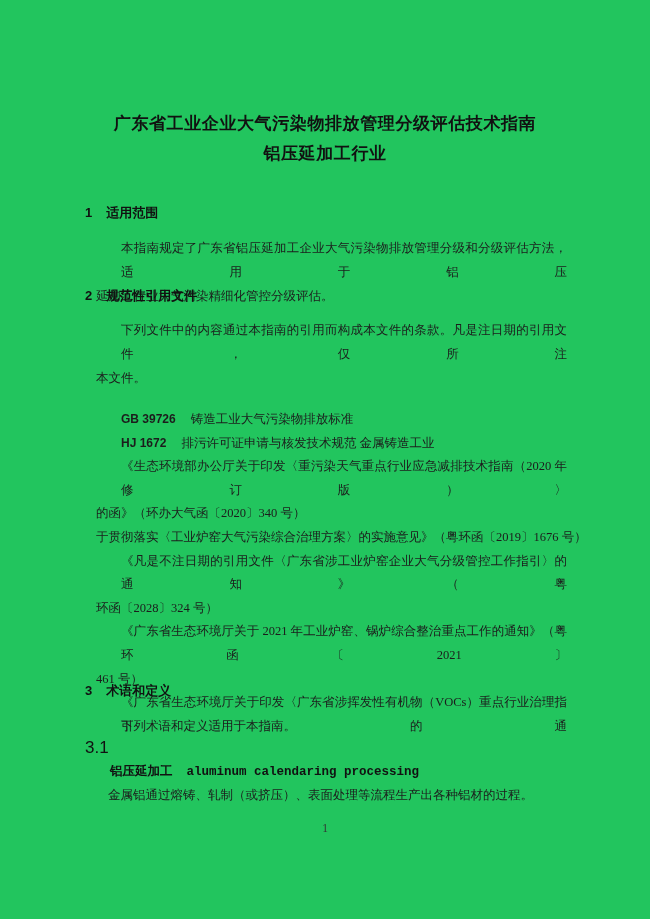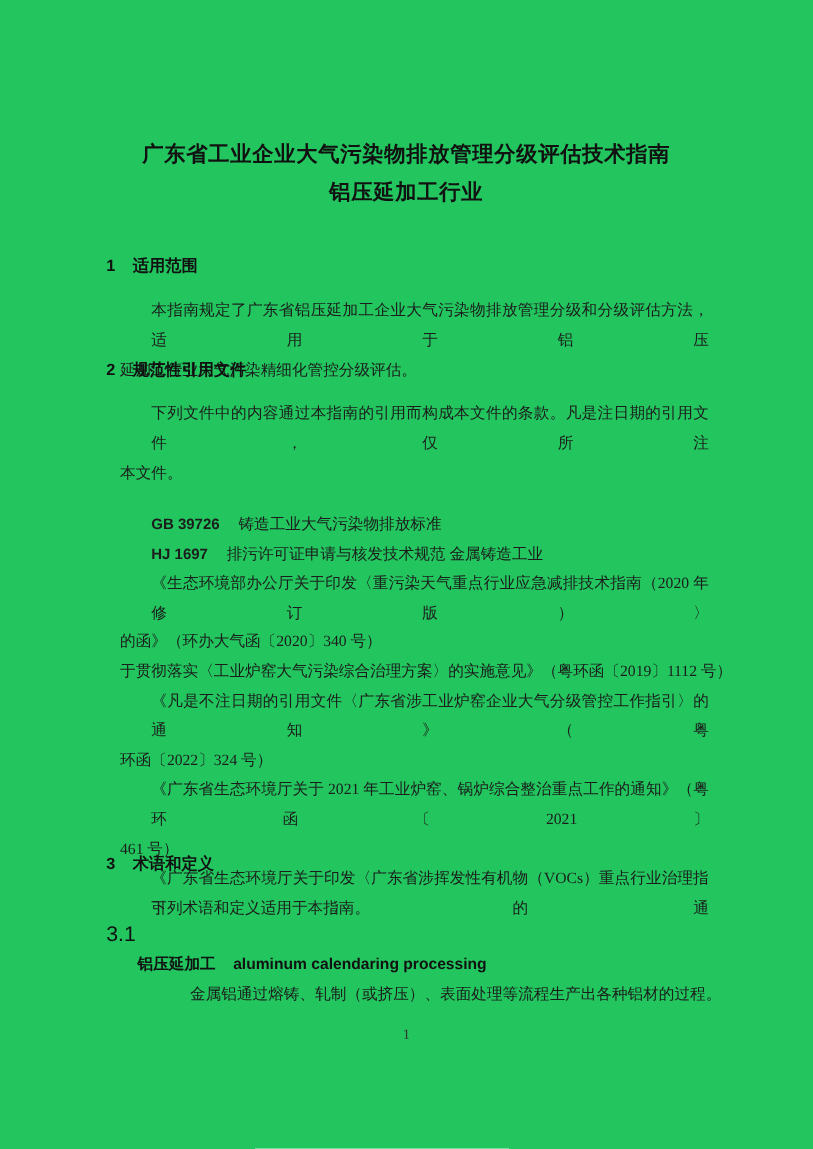--- a/index.html
+++ b/index.html
@@ -55,34 +55,33 @@
 
   .clause-num {
     position: absolute; left: 85px;
     font-family: "Liberation Sans", "DejaVu Sans", sans-serif;
     font-size: 17px;
     color: #111;
   }
 
   .term-line {
     position: absolute; left: 110px; right: 83px;
-    font-family: Liberation Sans, sans-serif;
+    font-family: Liberation Mono, monospace;
     font-weight: 700;
     font-size: 12.5px;
     color: #111;
     white-space: nowrap;
   }
   .term-line .term-en { display: inline-block; margin-left: 14px; }
 
   .def-line {
     position: absolute; left: 108px; right: 89px;
     font-size: 12.5px;
     color: #1c1c1c;
     white-space: nowrap;
-    margin-left: 44px;
   }
 
   .page-number {
     position: absolute; top: 822px; left: 0; right: 0;
     text-align: center;
     font-size: 11.5px;
     color: #333;
   }
 </style>
 </head>
@@ -111,27 +110,27 @@
   <div class="body-block" style="top:318px;">
     <div class="bline indent fill">下列文件中的内容通过本指南的引用而构成本文件的条款。凡是注日期的引用文件，仅所注</div>
     <div class="bline">本文件。</div>
   </div>
 
   <div class="body-block" style="top:392px;margin-top:16px;">
     <div class="bline refline indent">
       <span class="std-code">GB 39726</span><span>铸造工业大气污染物排放标准</span>
     </div>
     <div class="bline refline indent">
-      <span class="std-code">HJ 1697</span><span>排污许可证申请与核发技术规范 金属铸造工业</span>
+      <span class="std-code">HJ 1672</span><span>排污许可证申请与核发技术规范 金属铸造工业</span>
     </div>
     <div class="bline refline indent fill">《生态环境部办公厅关于印发〈重污染天气重点行业应急减排技术指南（2020 年修订版）〉</div>
     <div class="bline refline">的函》（环办大气函〔2020〕340 号）</div>
-    <div class="bline refline">于贯彻落实〈工业炉窑大气污染综合治理方案〉的实施意见》（粤环函〔2019〕1112 号）</div>
+    <div class="bline refline">于贯彻落实〈工业炉窑大气污染综合治理方案〉的实施意见》（粤环函〔2019〕1676 号）</div>
     <div class="bline refline indent fill">《凡是不注日期的引用文件〈广东省涉工业炉窑企业大气分级管控工作指引〉的通知》（粤</div>
-    <div class="bline refline">环函〔2022〕324 号）</div>
+    <div class="bline refline">环函〔2028〕324 号）</div>
     <div class="bline refline indent fill">《广东省生态环境厅关于 2021 年工业炉窑、锅炉综合整治重点工作的通知》（粤环函〔2021〕</div>
     <div class="bline refline">461 号）</div>
     <div class="bline refline indent fill">《广东省生态环境厅关于印发〈广东省涉挥发性有机物（VOCs）重点行业治理指引〉的通</div>
   </div>
 
   <div class="heading" style="top:682px;">
     <span class="hnum">3</span><span>术语和定义</span>
   </div>
 
   <div class="body-block" style="top:714px;">

